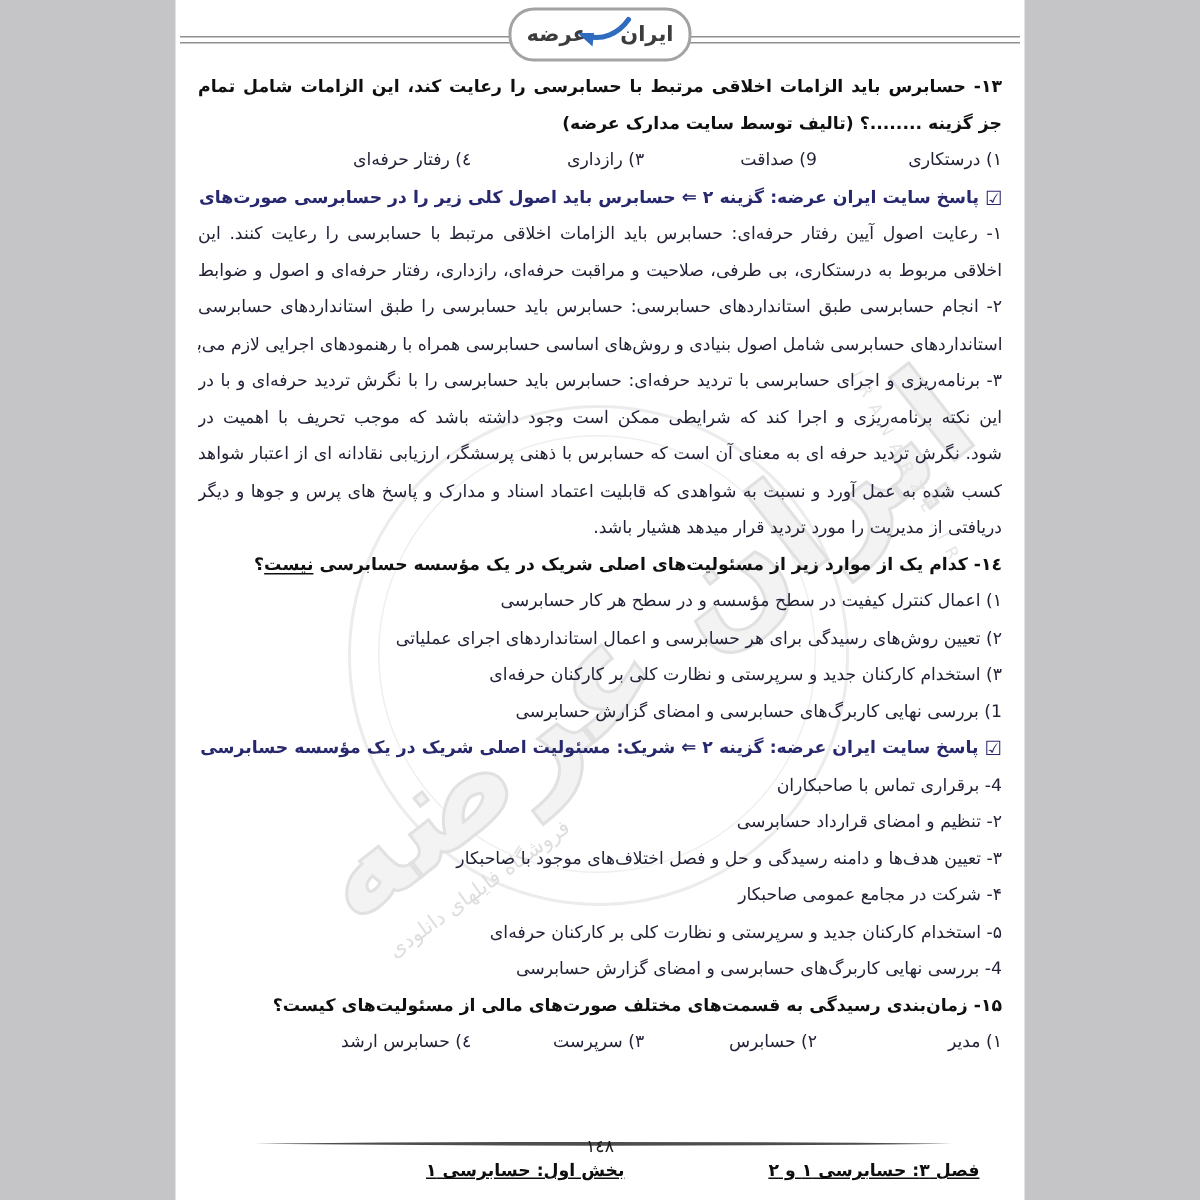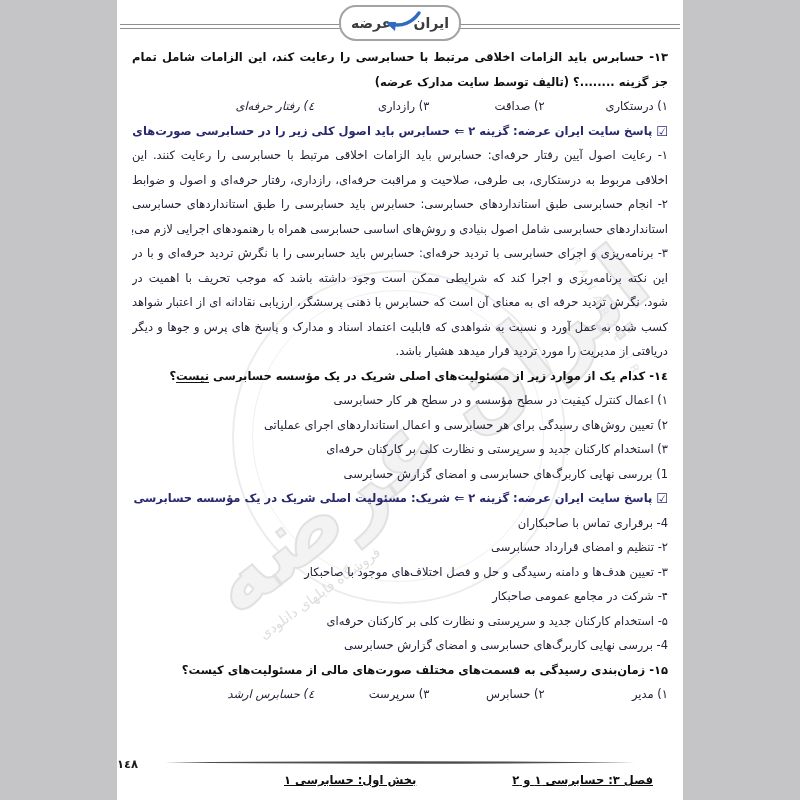--- a/index.html
+++ b/index.html
@@ -39,21 +39,21 @@
   .fill{text-align:justify;text-align-last:justify;white-space:normal;}
   .q{font-weight:bold;color:#101010;}
   .ans{color:#28286e;font-weight:bold;}
   .chk{font-size:13px;vertical-align:-1px;}
   .arrow{font-size:12px;}
   .u{text-decoration:underline;text-underline-offset:2px;}
   .opts{display:flex;padding-left:0;}
   .opts .o1{width:23%;}
   .opts .o2{width:21.5%;}
   .opts .o3{width:21.5%;}
-  .opts .o4{flex:1;font-style:italic;}
+  .opts .o4{flex:1;}
   
   .watermark{position:absolute;z-index:0;top:255px;left:10px;width:546px;height:430px;pointer-events:none;}
   .wm-ring{position:absolute;left:105px;top:15px;width:330px;height:330px;border:2px solid #ececec;border-radius:50%;}
   .wm-ring2{position:absolute;left:125px;top:35px;width:290px;height:290px;border:1px solid #efefef;border-radius:50%;}
   .wm-main{
     position:absolute;top:130px;left:35px;white-space:nowrap;
     font-weight:bold;font-size:92px;line-height:1;
     color:#f3f3f3;-webkit-text-stroke:2px #e1e1e1;
     transform:rotate(-38deg);transform-origin:center;
   }
@@ -63,22 +63,22 @@
     transform:rotate(-36deg);
   }
   .wm-latin{
     position:absolute;top:120px;right:28px;white-space:nowrap;
     font-size:11px;letter-spacing:7px;color:#e5e5e5;
     transform:rotate(62deg);transform-origin:right top;
   }
   
   .divider{position:absolute;top:750px;left:50%;transform:translateX(-50%);z-index:2;}
   .pagenum{
-    position:absolute;top:757px;left:0;width:100%;
-    font-size:11.5px;color:#1a1a1a;z-index:2;font-weight:bold;
+    position:absolute;top:757px;left:0;width:100%;text-align:center;
+    font-size:11.5px;color:#1a1a1a;z-index:2;
   }
   .footer-row{
     position:absolute;top:773px;left:0;right:0;height:20px;z-index:2;
     font-weight:bold;font-size:11.5px;color:#0e0e0e;direction:rtl;
   }
   .footer-right{position:absolute;right:30px;top:0;text-decoration:underline;}
   .footer-left{position:absolute;left:167px;top:0;text-decoration:underline;}
 </style>
 </head>
 <body>
@@ -106,21 +106,21 @@
     <div class="wm-latin">IRANARZE.IR</div>
   </div>
 
   <div class="content">
 
     <div class="line q fill">۱۳- حسابرس باید الزامات اخلاقی مرتبط با حسابرسی را رعایت کند، این الزامات شامل تمام اصول اخلاقی زیر هستند به</div>
     <div class="line q">جز گزینه ........؟ (تالیف توسط سایت مدارک عرضه)</div>
 
     <div class="line opts">
       <span class="o1">۱) درستکاری</span>
-      <span class="o2">۲) صداقت</span>
+      <span class="o2">9) صداقت</span>
       <span class="o3">۳) رازداری</span>
       <span class="o4">٤) رفتار حرفه‌ای</span>
     </div>
 
     <div class="line ans">
       <span class="chk">☑</span>
       <span>پاسخ سایت ایران عرضه: گزینه ۲</span>
       <span class="arrow">⇐</span>
       <span>حسابرس باید اصول کلی زیر را در حسابرسی صورت‌های مالی مدنظر قرار دهد:</span>
     </div>

